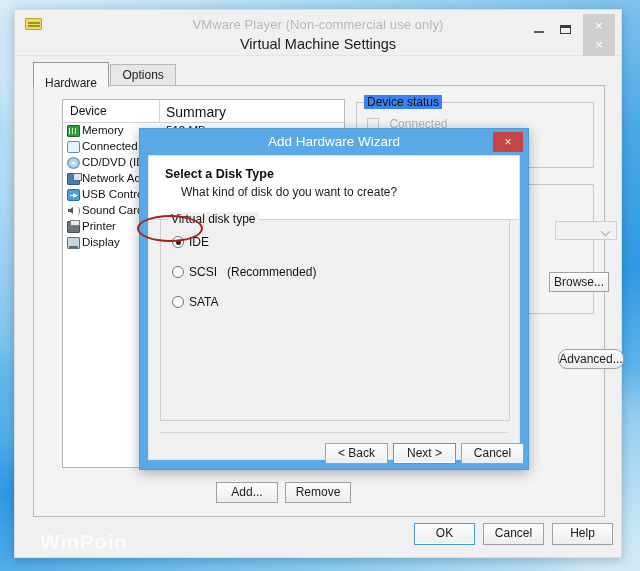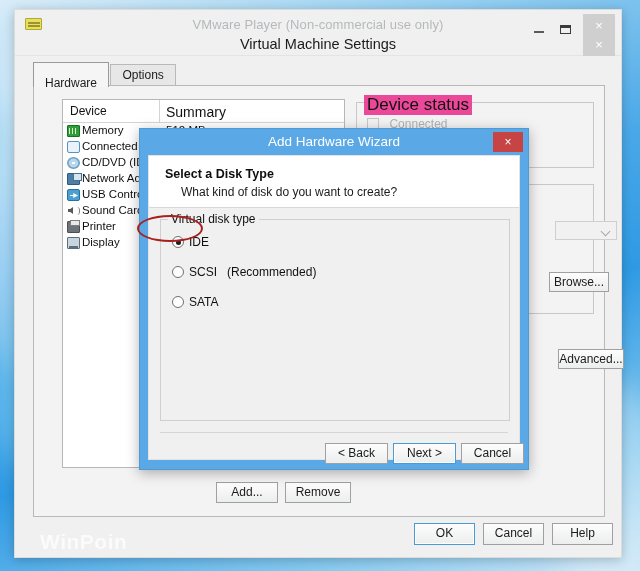--- a/index.html
+++ b/index.html
@@ -195,23 +195,23 @@
 
   
   .groupbox {
     position: absolute;
     border: 1px solid #c8c8c8;
     background: transparent;
   }
   .groupbox > .gb-title {
     position: absolute;
     top: -8px; left: 7px;
-    background: #ec4899;
+    background: #3b82f6;
     padding: 0 3px;
-    font-size: 17px;
+    font-size: 12px;
     color: #111;
   }
   #device-status-group { left: 322px; top: 16px; width: 238px; height: 66px; }
   #connected-row {
     position: absolute; left: 10px; top: 11px;
   }
   .chk {
     display:inline-block; width:12px; height:12px;
     border:1px solid #c7c7c7; background:#f2f2f2;
     vertical-align:-2px; margin-right:6px;
@@ -229,21 +229,21 @@
     width:7px; height:7px;
     border-right:1.4px solid #a9a9a9; border-bottom:1.4px solid #a9a9a9;
     transform: rotate(45deg);
   }
   #browse-button {
     position: absolute; left: 192px; top: 87px;
     width: 60px; height: 20px;
   }
   #advanced-button {
     position: absolute; left: 524px; top: 263px;
-    width: 66px; height: 20px;
+    width: 66px; height: 20px; border-radius: 9px;
   }
 
   .btn {
     background: linear-gradient(#fdfdfd, #eceded);
     border: 1px solid #a0a0a0;
     font-size: 12px;
     color: #1b1b1b;
     text-align: center;
     line-height: 18px;
     white-space: nowrap;
@@ -290,21 +290,21 @@
     line-height: 20px;
   }
   #wizard-body {
     position: absolute;
     left: 8px; right: 8px; top: 26px; bottom: 9px;
     background: #f0f0f0;
     border: 1px solid #e3e3e3;
   }
   #wizard-head {
     position: relative;
-    height: 52px;
+    height: 64px;
     background: #ffffff;
     border-bottom: 1px solid #d8d8d8;
   }
   #wizard-heading {
     position: absolute; left: 16px; top: 11px;
     font-size: 12.5px; font-weight: bold; color: #0d0d0d;
   }
   #wizard-subheading {
     position: absolute; left: 32px; top: 29px;
     font-size: 12px; color: #1a1a1a;

